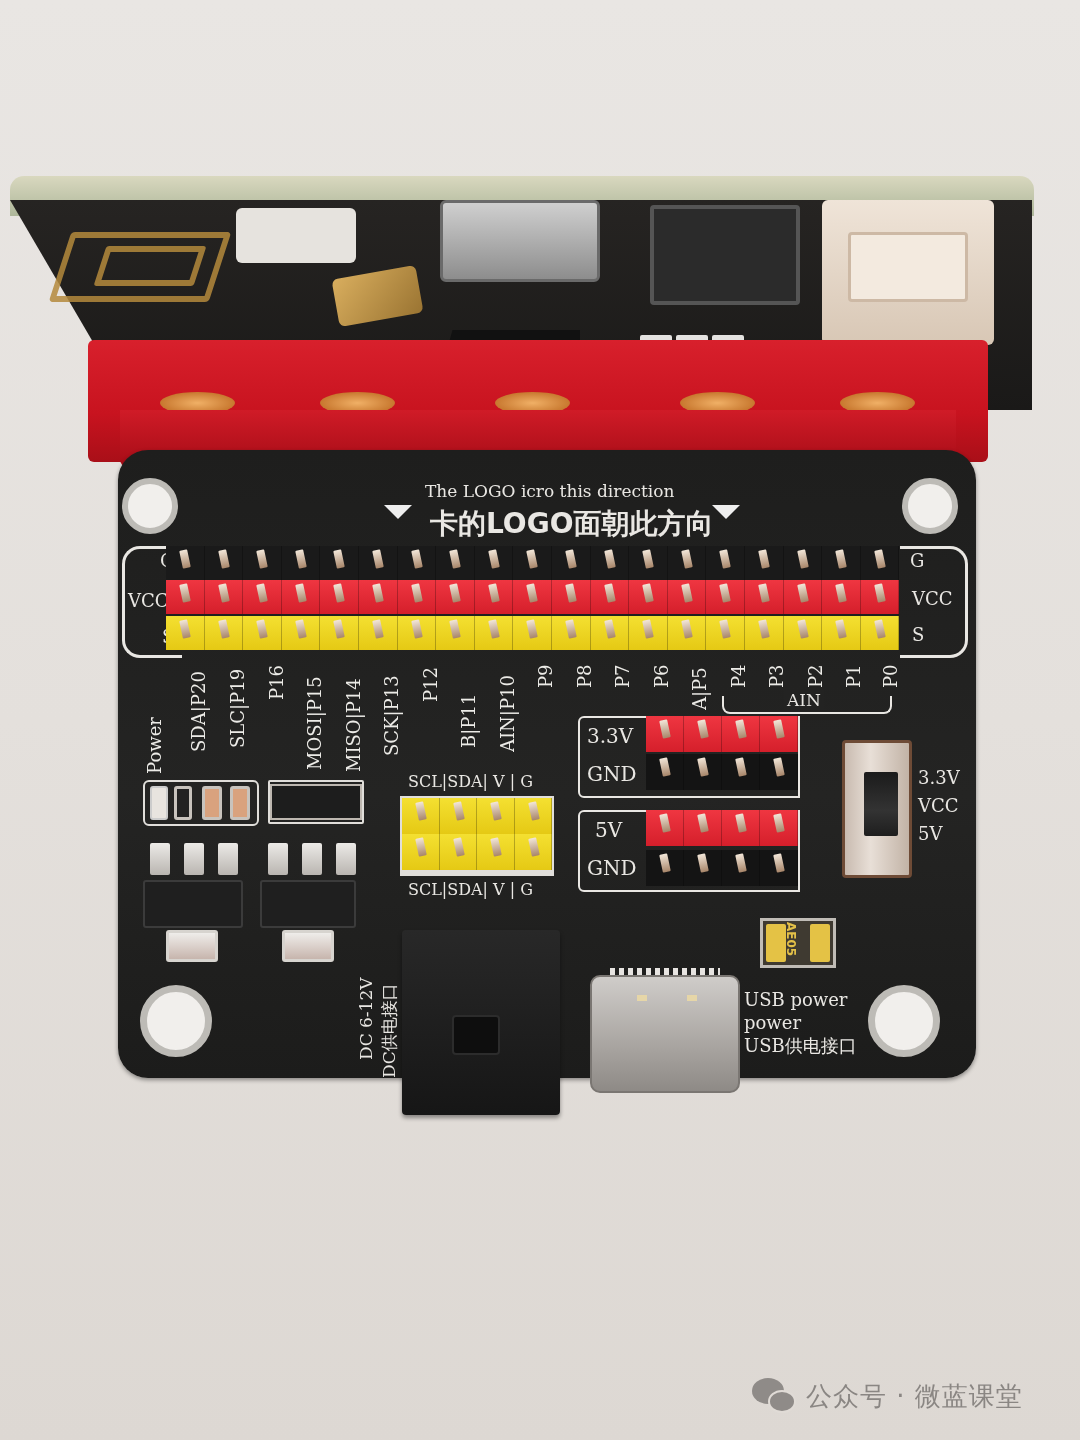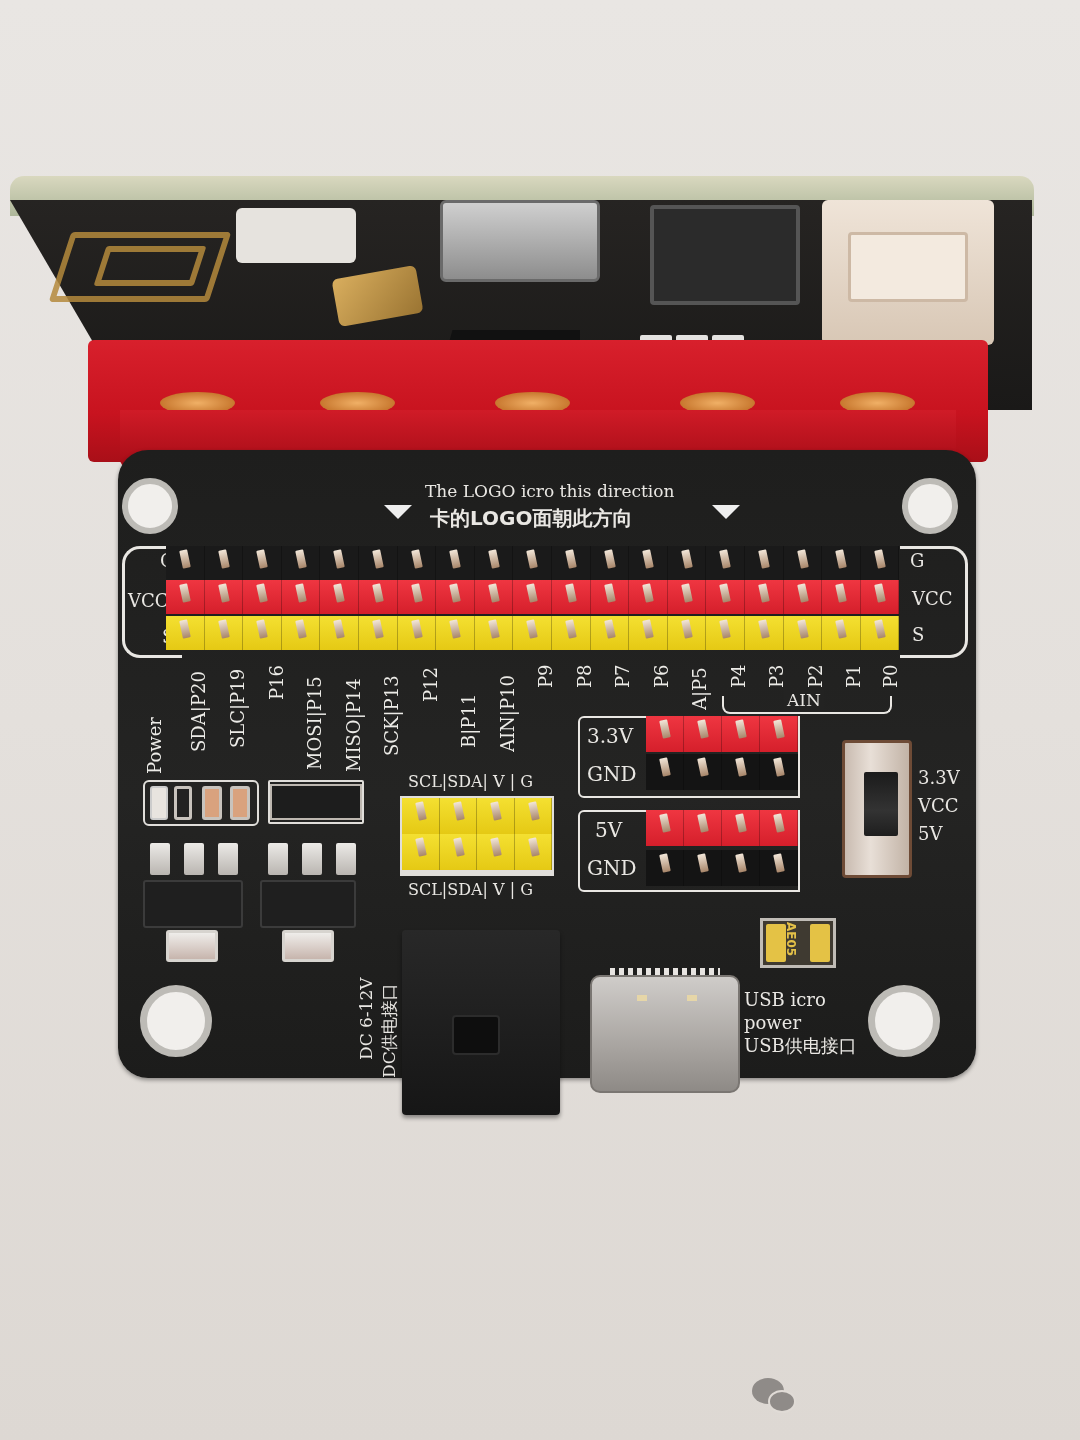--- a/index.html
+++ b/index.html
@@ -116,21 +116,21 @@
       box-shadow: 0 2px 4px rgba(0,0,0,.4);
     }
     .mount-hole {
       width: 56px; height: 56px; border-radius: 50%;
       background: #f1efec; border: 6px solid #bdbbb6;
     }
     .mount-hole.big { width: 72px; height: 72px; border: 7px solid #bdbbb6; }
 
     .silk { color: #e9e7e3; font-family: "DejaVu Serif", serif; }
     .logo-en { left: 425px; top: 481px; font-size: 17px; }
-    .logo-cn { left: 430px; top: 505px; font-size: 20px; font-family: "DejaVu Sans", sans-serif; font-weight: bold; text-align: right; }
+    .logo-cn { left: 430px; top: 505px; font-size: 28px; font-family: "DejaVu Sans", sans-serif; font-weight: bold; text-align: right; }
     .arrow-down {
       width: 0; height: 0; border-left: 14px solid transparent;
       border-right: 14px solid transparent; border-top: 14px solid #eeeeee;
     }
 
     
     .row-label-box {
       border: 3px solid #e9e7e3; color: #e9e7e3;
       font: 18px "DejaVu Serif", serif;
     }
@@ -467,23 +467,24 @@
 <div class="abs dc-jack">
   <div class="abs" style="left:50px; top:85px; width:48px; height:40px; background:#0e0e0e; border:2px solid #2c2c2c; border-radius:4px;"></div>
 </div>
 
 <div class="abs usbc-pins"></div>
 <div class="abs usbc">
   <div class="abs" style="left:45px; top:18px; width:10px; height:6px; background:#e6d6a8;"></div>
   <div class="abs" style="left:95px; top:18px; width:10px; height:6px; background:#e6d6a8;"></div>
 </div>
 <div class="abs usb-label" style="left:744px; top:988px;">
-  <div>USB icro</div>
+  <div>USB power</div>
   <div>power</div>
   <div>USB供电接口</div>
 </div>
 
 <div class="abs watermark">
   <div class="wechat-icon">
     <div class="b1"></div>
       <div class="b2"></div>
   </div>
+  <div class="watermark-text">公众号 · 微蓝课堂</div>
 </div>
 
 </body></html>

